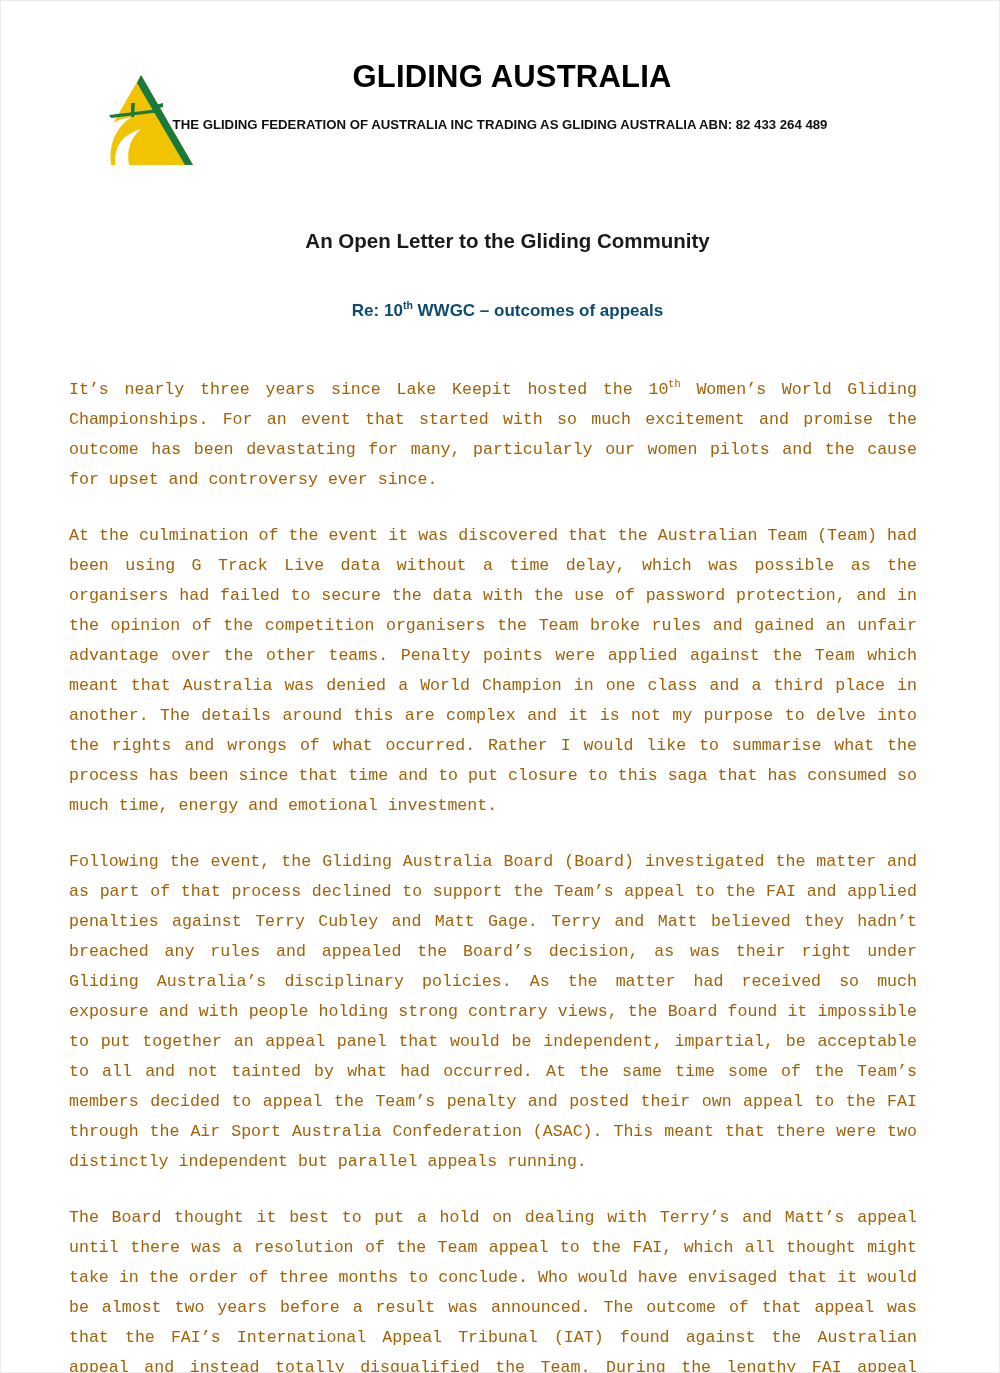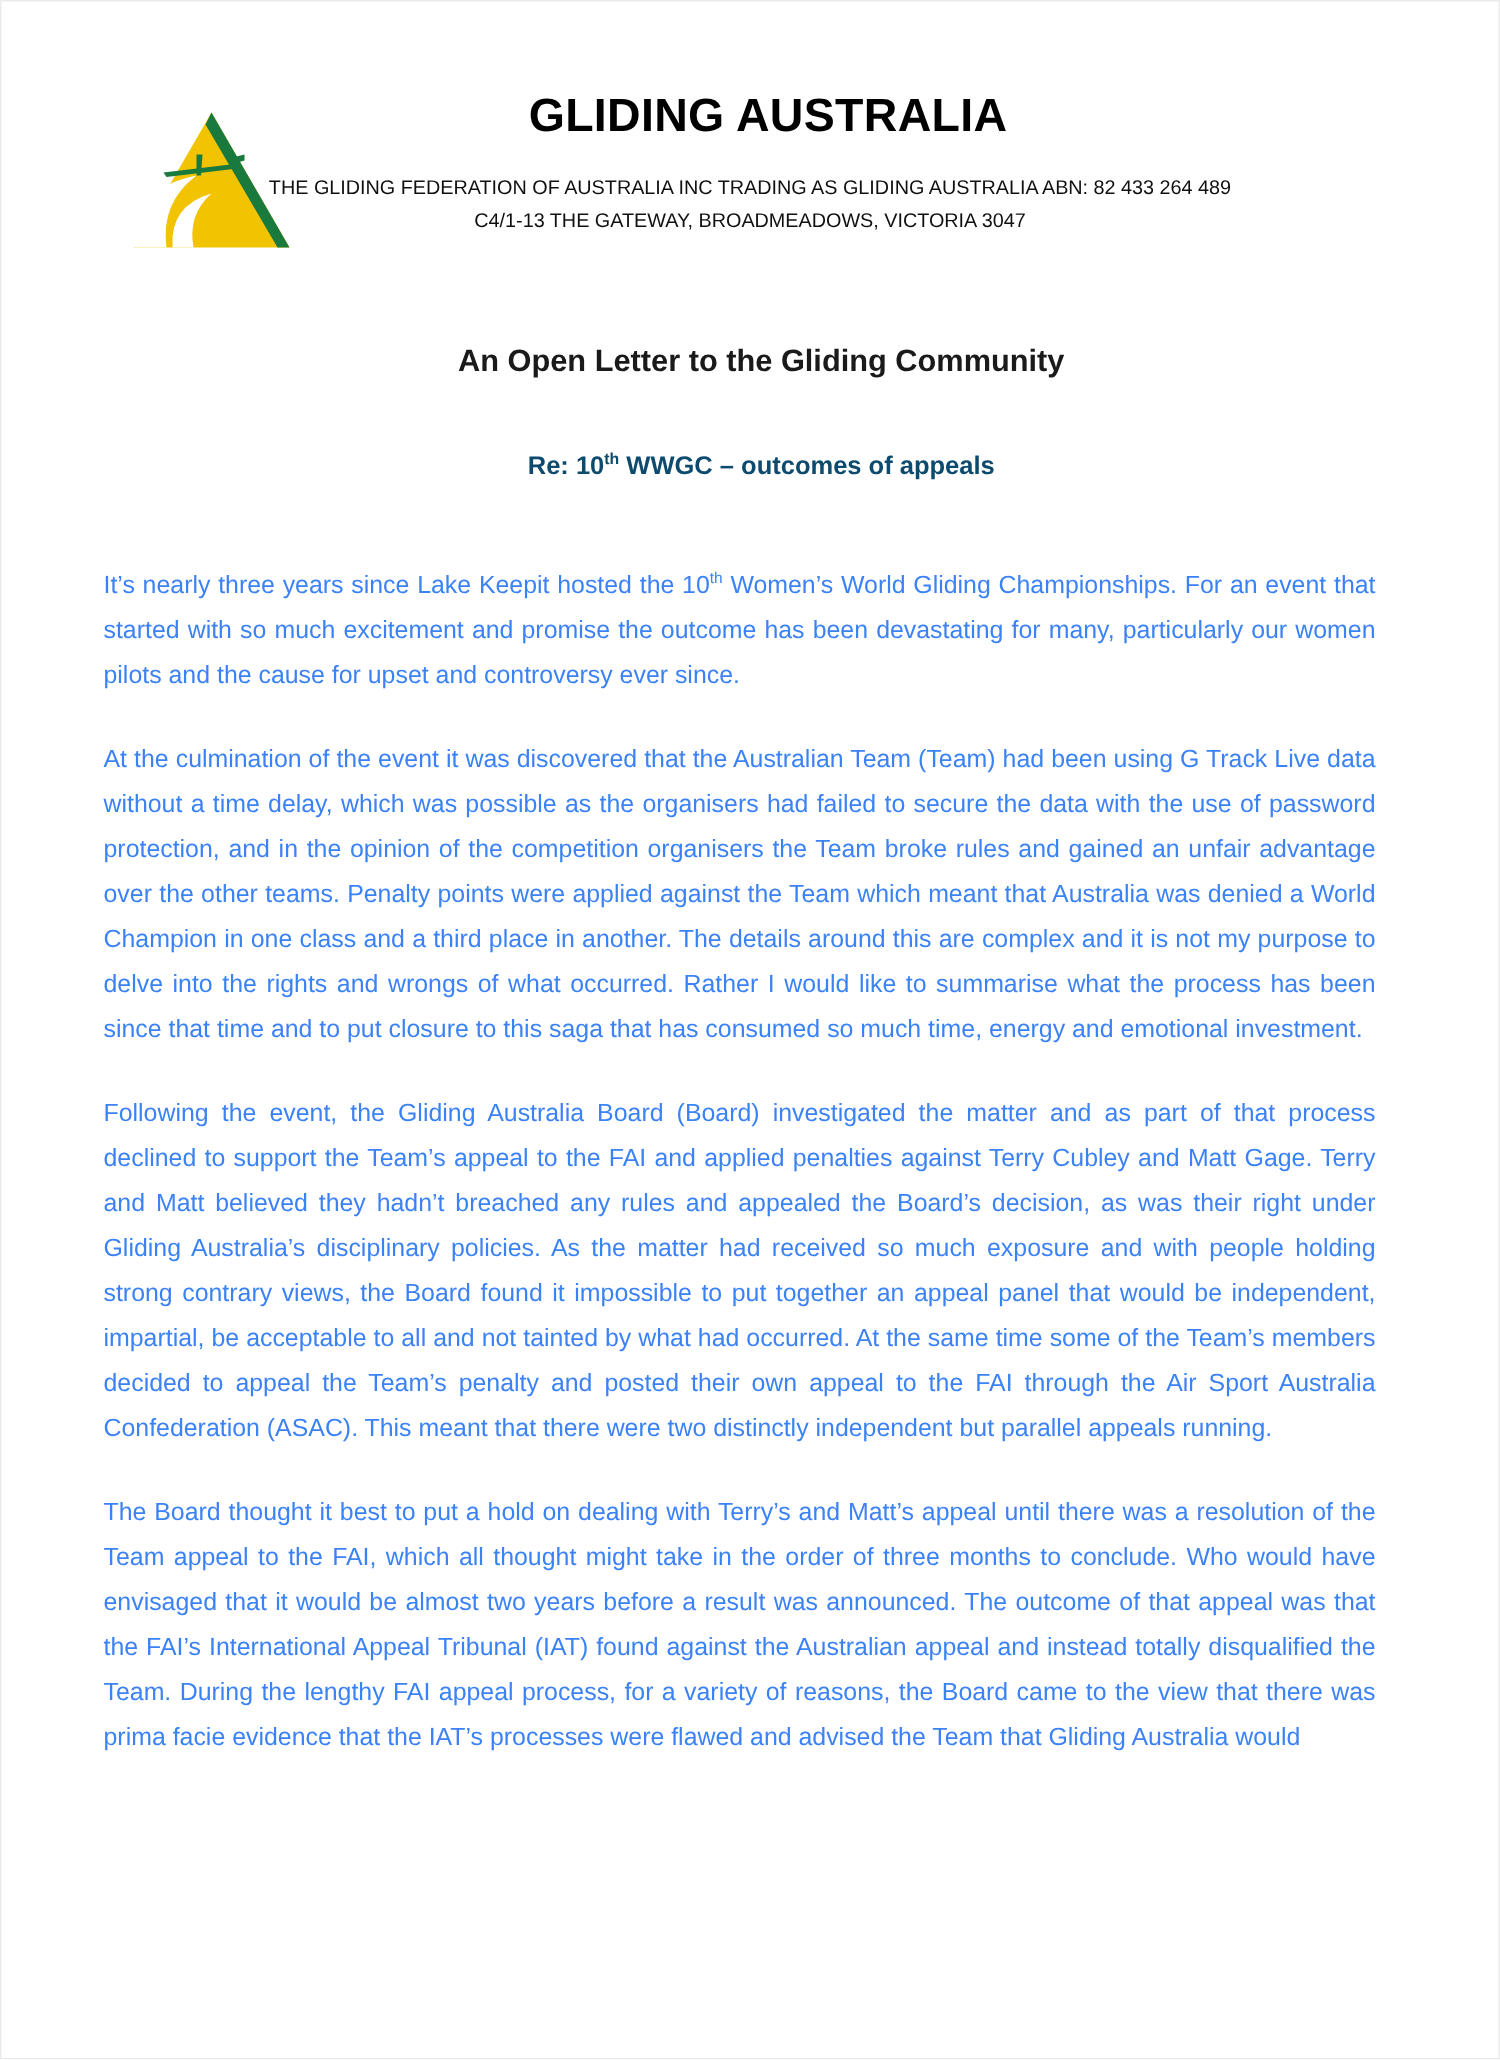--- a/index.html
+++ b/index.html
@@ -54,20 +54,21 @@
     right: 0;
     top: 113px;
     text-align: center;
   }
   .org-line {
     font-family: "Liberation Sans", sans-serif;
     font-size: 13.2px;
     line-height: 22px;
     color: #101010;
     white-space: nowrap;
+    font-weight: bold;
   }
 
   
   .headings {
     position: absolute;
     left: 15px;
     right: 0;
     top: 228px;
     text-align: center;
   }
@@ -93,24 +94,24 @@
 
   
   .body-copy {
     position: absolute;
     left: 68px;
     top: 374px;
     width: 848px;
   }
   .para {
     margin: 0 0 26px 0;
-    font-family: Liberation Sans, sans-serif;
+    font-family: Liberation Mono, monospace;
     font-size: 16.6px;
     line-height: 30px;
-    color: #3b82f6;
+    color: #a16207;
     text-align: justify;
     text-justify: inter-word;
     hyphens: none;
   }
   .para:last-child { margin-bottom: 4px; }
 </style>
 </head>
 <body>
 
 <div class="page">
@@ -132,21 +133,20 @@
           <path d="M46,30 L50,30 L49,44 L46,44 Z"></path>
           <path d="M70,32 L78,30 L78,34 L71,36 Z"></path>
         </g>
       </svg>
     </div>
 
     <div class="org-title">GLIDING AUSTRALIA</div>
 
     <div class="org-lines">
       <div class="org-line">THE GLIDING FEDERATION OF AUSTRALIA INC TRADING AS GLIDING AUSTRALIA  ABN: 82 433 264 489</div>
-      <div class="org-line">C4/1-13 THE GATEWAY, BROADMEADOWS, VICTORIA 3047</div>
     </div>
   </div>
 
   <div class="headings">
     <h1 class="doc-title">An Open Letter to the Gliding Community</h1>
     <h2 class="doc-subject"><span>Re: 10</span><sup>th</sup><span> WWGC – outcomes of appeals</span></h2>
   </div>
 
   <div class="body-copy">
 

